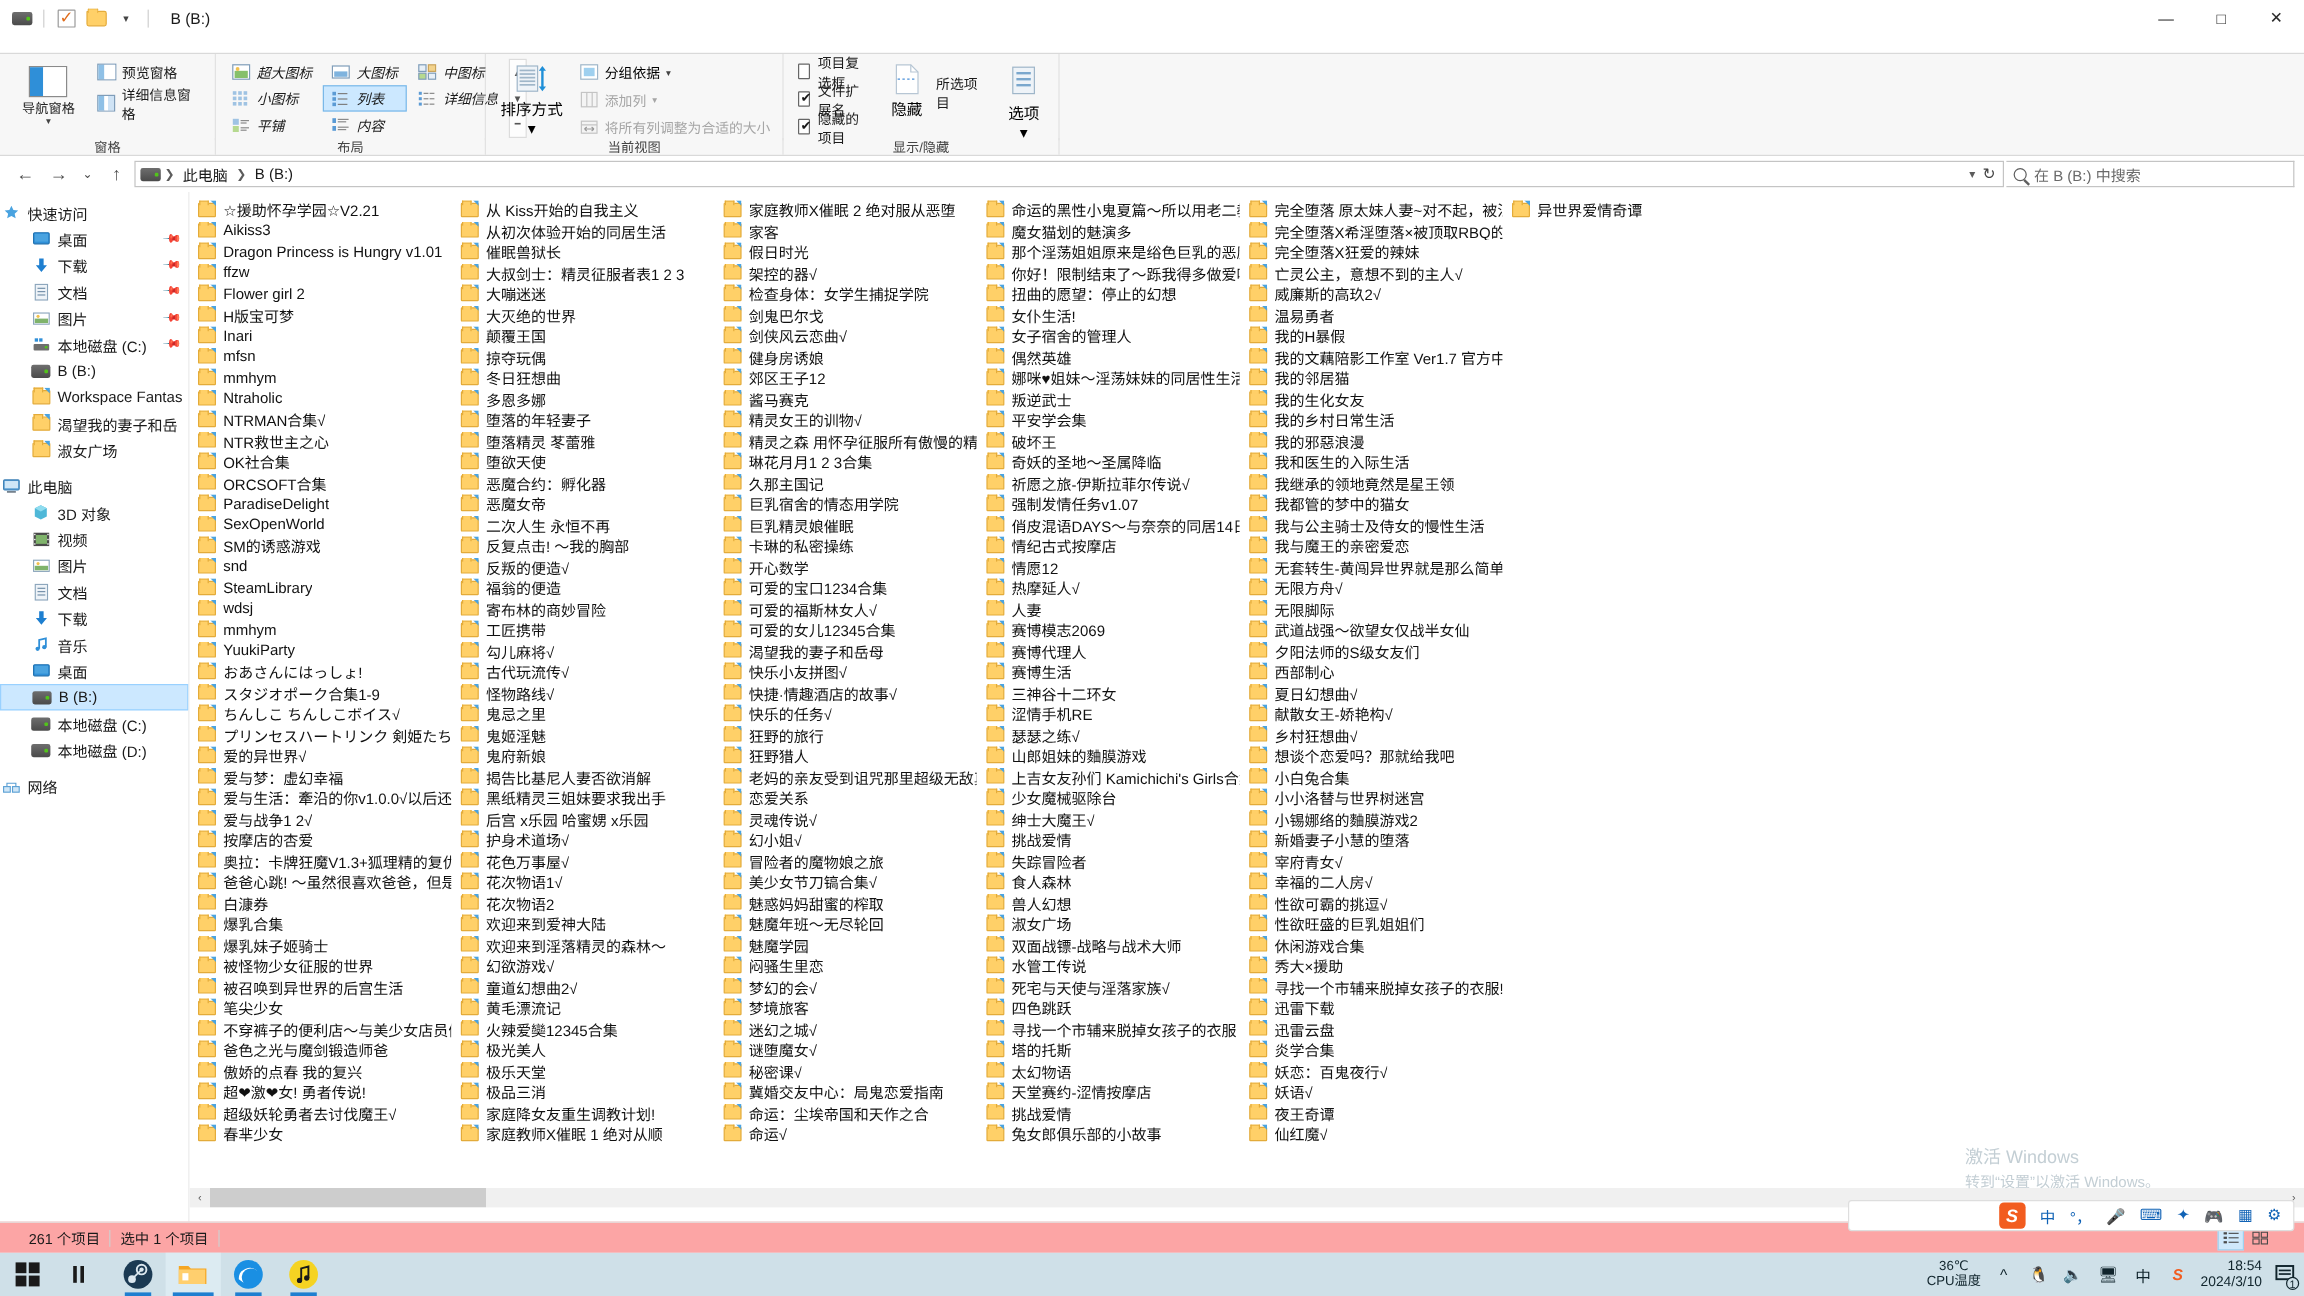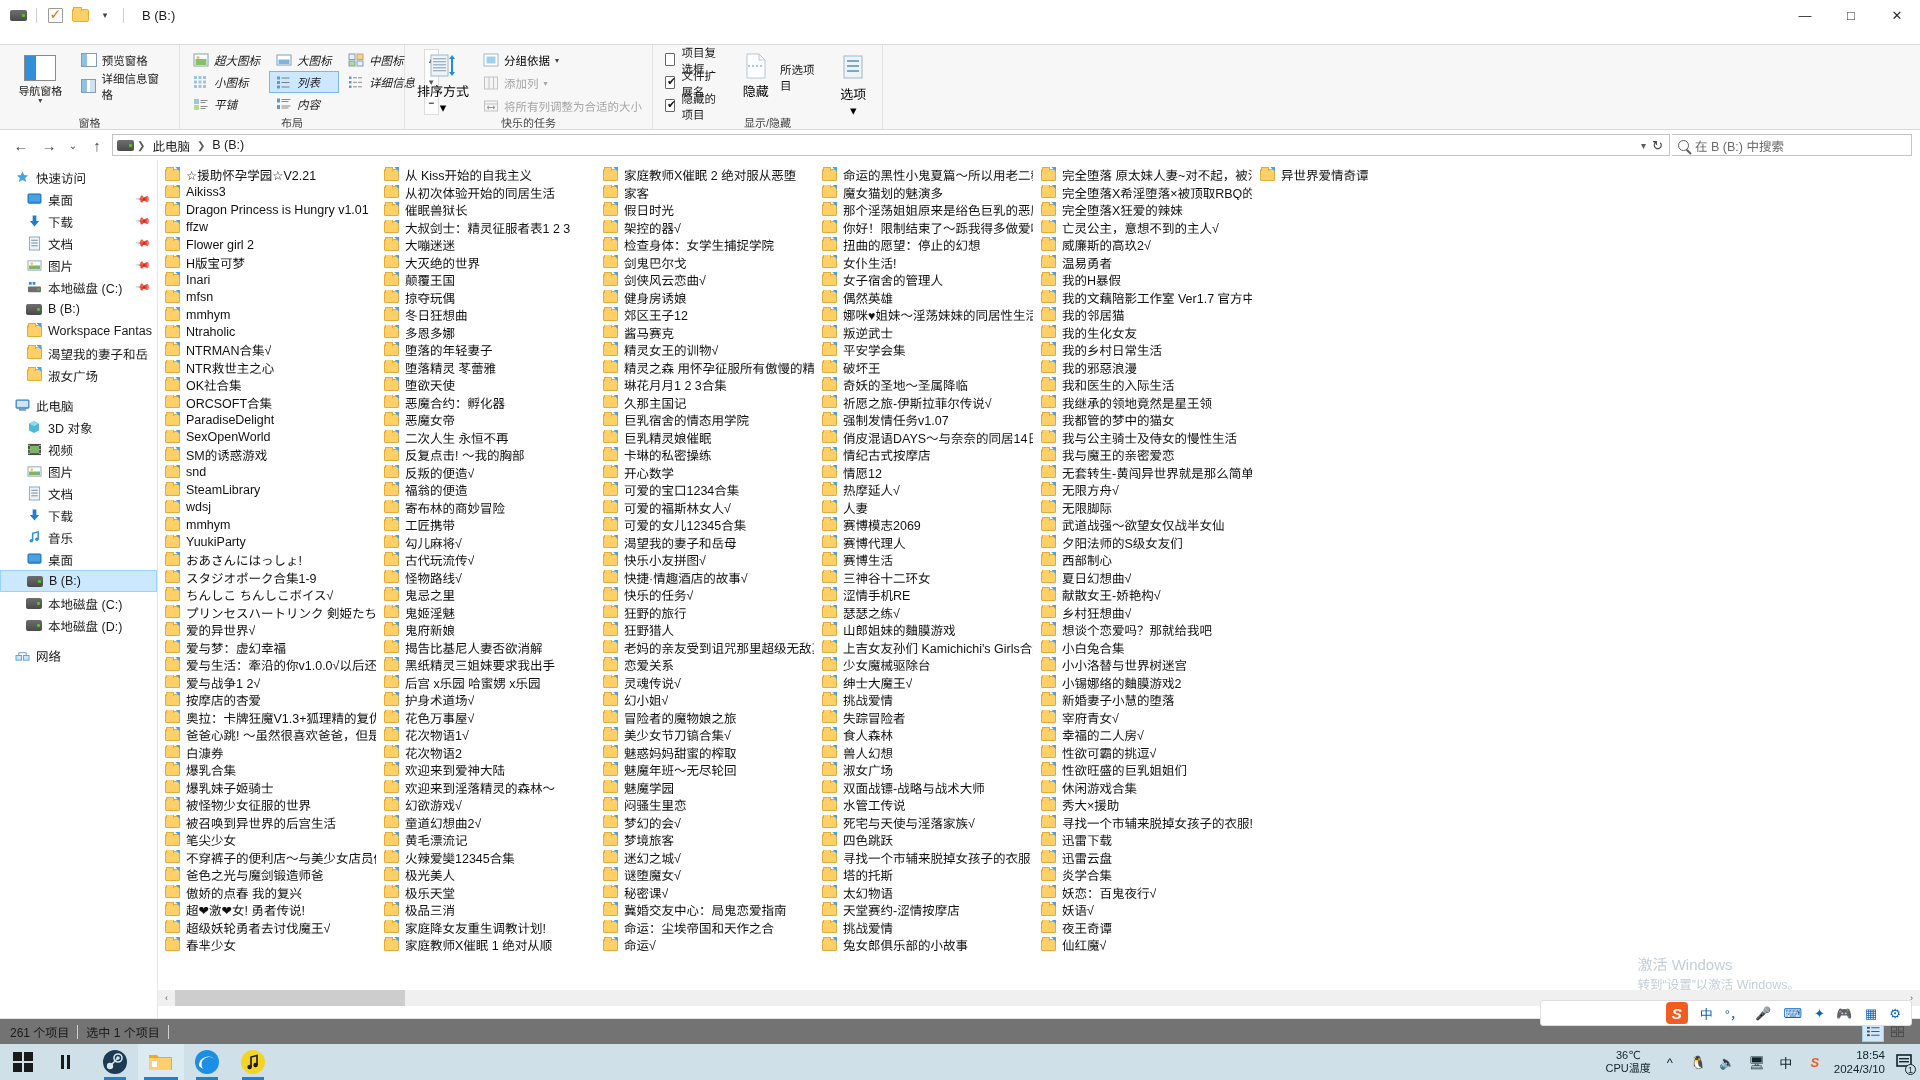--- a/index.html
+++ b/index.html
@@ -137,21 +137,21 @@
   }
   .mag { width:11px;height:11px;border:1.6px solid #5f5f5f;border-radius:50%;position:relative; }
   .mag:after{content:"";position:absolute;right:-4px;bottom:-3px;width:6px;height:1.6px;background:#5f5f5f;transform:rotate(45deg);}
 
   
   .body { position:absolute; top:160px; left:0; width:1920px; height:858px; display:flex; }
   .sidebar {
     width:158px; height:858px; background:#fff; border-right:1px solid #e6e6e6;
     padding-top:6px; overflow:hidden; position:relative;
   }
-  .sb-item { display:flex; align-items:center; height:22px; font-size:12.5px; color:#1a1a1a; padding-left:14px; gap:6px; white-space:nowrap;}
+  .sb-item { display:flex; align-items:center; height:22px; font-size:12.5px; color:#1a1a1a; padding-left:1px; gap:6px; white-space:nowrap;}
   .sb-item.ind1 { padding-left:26px; }
   .sb-item.sel { background:#cce8ff; border:1px solid #99d1ff; height:22px; }
   .sb-pin { margin-left:auto; margin-right:8px; color:#8a8a8a; font-size:10px; transform:rotate(45deg); }
   .sb-gap { height:8px; }
   .sb-ico { width:16px; height:16px; display:flex; align-items:center; justify-content:center; flex:0 0 16px;}
 
   .folder-i { width:15px;height:12px;background:#ffd068;border:1px solid #e3ab3a;border-radius:1px;position:relative; }
   .folder-i:before{content:"";position:absolute;top:-3px;left:0;width:6px;height:3px;background:#ffd068;border:1px solid #e3ab3a;border-bottom:none;}
   .folder-i:after{content:"";position:absolute;right:-1px;top:-3px;width:5px;height:5px;background:#4aa3e0;clip-path:polygon(100% 0,0 0,100% 100%);}
 
@@ -174,22 +174,22 @@
     position:absolute; left:0; bottom:12px; width:100%; height:16px;
     background:#f0f0f0; display:flex; align-items:center;
   }
   .hs-arrow { width:17px; height:16px; display:flex; align-items:center; justify-content:center; font-size:9px; color:#5a5a5a; background:#f0f0f0;}
   .hs-track { flex:1; height:16px; background:#f0f0f0; position:relative; }
   .hs-thumb { position:absolute; left:0; top:0; height:16px; width:230px; background:#cdcdcd; }
 
   
   .statusbar {
     position:absolute; top:1018px; left:0; width:1920px; height:26px;
-    background:#737373; border-top:1px solid #e3e3e3;
-    display:flex; align-items:center; padding:0 2px; gap:0px; font-size:12px; color:#1a1a1a;
+    background:#fca5a5; border-top:1px solid #e3e3e3;
+    display:flex; align-items:center; padding:0 16px; gap:0px; font-size:12px; color:#1a1a1a;
   }
   .st-text { padding:0 8px; }
   .st-sep { width:1px; height:14px; background:#cfcfcf; }
   .st-views { margin-left:auto; display:flex; gap:2px; align-items:center; padding-right:10px;}
   .vb { width:22px;height:20px;display:flex;align-items:center;justify-content:center;border:1px solid transparent; }
   .vb.on { background:#cfe8fb; border-color:#9fd0ef; }
 
   
   .taskbar {
     position:absolute; left:0; top:1044px; width:1920px; height:36px;
@@ -489,21 +489,21 @@
           </div>
           <div class="blab">选项</div>
           <div class="bcaret">▾</div>
         </div>
       </div>
     </div>
 
     <div class="rgroup-labels">
       <div class="glabel" style="width:180px">窗格</div>
       <div class="glabel" style="width:225px">布局</div>
-      <div class="glabel" style="width:248px">快乐的任务</div>
+      <div class="glabel" style="width:248px">当前视图</div>
       <div class="glabel" style="width:230px">显示/隐藏</div>
     </div>
   </div>
 
   <div class="addrbar">
     <div class="navbtn">←</div>
     <div class="navbtn">→</div>
     <div class="navbtn sm">⌄</div>
     <div class="navbtn">↑</div>
     <div class="crumbbox">

